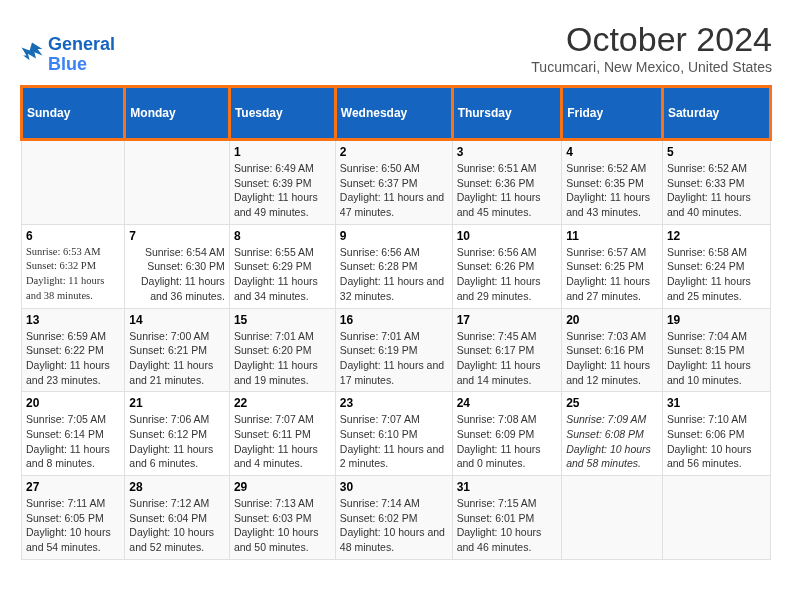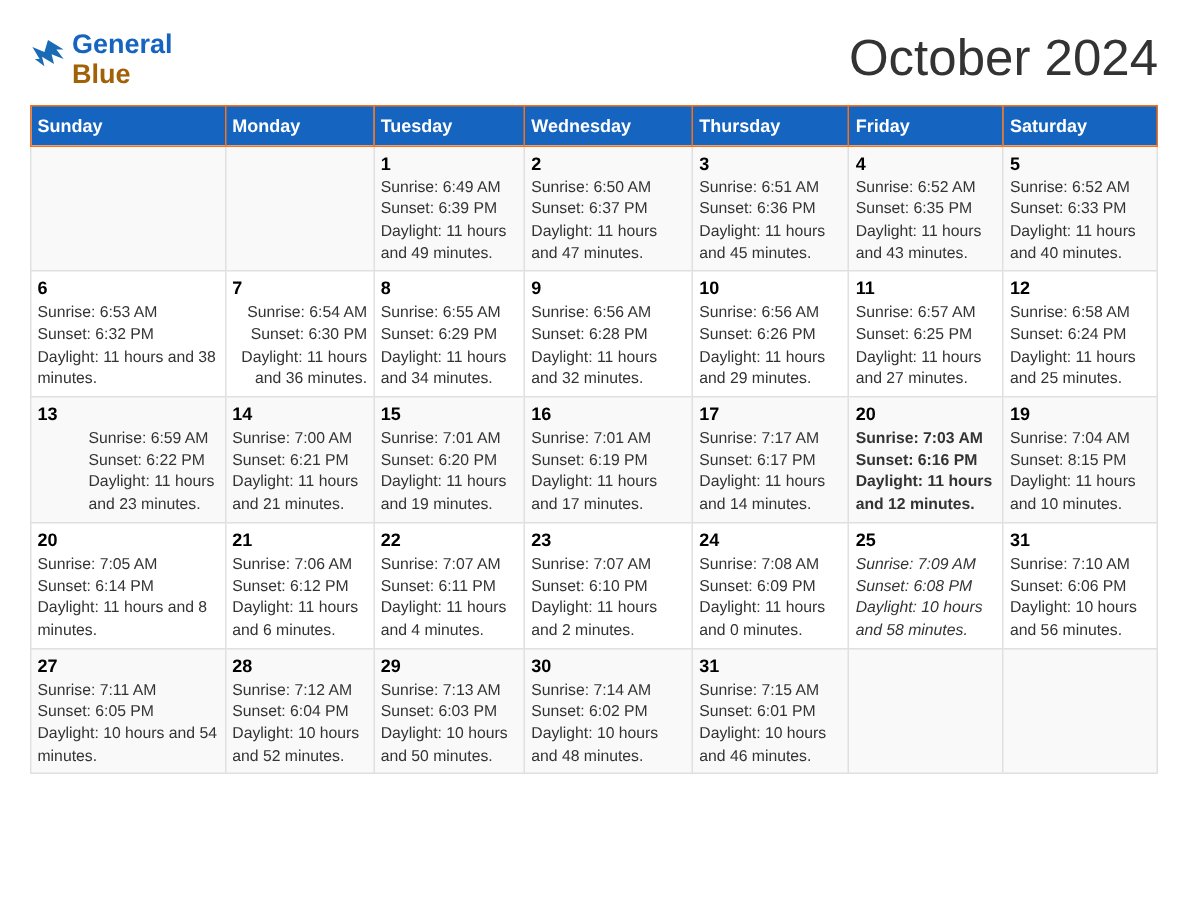--- a/index.html
+++ b/index.html
@@ -6,21 +6,21 @@
     body {
       font-family: Arial, sans-serif;
       background: #fff;
       width: 792px;
       min-height: 612px;
       padding: 20px;
     }
     .header {
       display: flex;
       justify-content: space-between;
-      align-items: center;
+      align-items: flex-end;
       margin-bottom: 10px;
     }
     .logo {
       display: flex;
       align-items: center;
       gap: 4px;
     }
     .logo-text {
       font-size: 18px;
       font-weight: bold;
@@ -48,25 +48,25 @@
       font-weight: normal;
     }
     table {
       width: 100%;
       border-collapse: collapse;
       font-size: 11px;
     }
     thead th {
       background-color: #1565c0;
       color: #fff;
-      padding: 6px 4px;
+      padding: 18px 4px;
       text-align: left;
       font-size: 12px;
       font-weight: bold;
-      border: 1px solid #f97316;
+      border: 3px solid #f97316;
     }
     tbody tr {
       border-bottom: 1px solid #ddd;
     }
     tbody td {
       padding: 4px 4px;
       vertical-align: top;
       border: 1px solid #e0e0e0;
       min-height: 80px;
     }
@@ -93,26 +93,27 @@
 
 <div class="header">
   <div class="logo">
     <div>
       <svg class="logo-bird" viewBox="0 0 30 30">
         <polygon points="15,2 28,10 22,10 28,18 18,14 20,22 10,16 12,24 4,18 8,18 2,8 12,12" fill="#1a6bb5"></polygon>
       </svg>
     </div>
     <div>
       <div class="logo-text">
-        <span>General</span><br><span style="color:#a16207">Blue</span>
+        <span>General</span><br><span style="color:#3b82f6">Blue</span>
       </div>
     </div>
   </div>
   <div class="title-block">
     <h1>October 2024</h1>
+    <h2>Tucumcari, New Mexico, United States</h2>
   </div>
 </div>
 
 <table>
   <thead>
     <tr id="header-row">
         <th>Sunday</th>
         <th>Monday</th>
         <th>Tuesday</th>
         <th>Wednesday</th>
@@ -152,21 +153,21 @@
         <td>
           <span class="day-number">5</span>
           <div class="day-info" style="white-space: pre-line;">Sunrise: 6:52 AM
 Sunset: 6:33 PM
 Daylight: 11 hours and 40 minutes.</div>
         </td>
       </tr>
       <tr>
         <td>
           <span class="day-number">6</span>
-          <div class="day-info" style="white-space: pre-line;">Sunrise: 6:53 AM
+          <div class="day-info" style="white-space: pre-line; font-family: Liberation Serif, serif;">Sunrise: 6:53 AM
 Sunset: 6:32 PM
 Daylight: 11 hours and 38 minutes.</div>
         </td>
         <td>
           <span class="day-number">7</span>
           <div class="day-info" style="white-space: pre-line; text-align: right;">Sunrise: 6:54 AM
 Sunset: 6:30 PM
 Daylight: 11 hours and 36 minutes.</div>
         </td>
         <td>
@@ -196,21 +197,21 @@
         <td>
           <span class="day-number">12</span>
           <div class="day-info" style="white-space: pre-line;">Sunrise: 6:58 AM
 Sunset: 6:24 PM
 Daylight: 11 hours and 25 minutes.</div>
         </td>
       </tr>
       <tr>
         <td>
           <span class="day-number">13</span>
-          <div class="day-info" style="white-space: pre-line; margin-left: 34px;">Sunrise: 6:59 AM
+          <div class="day-info" style="white-space: pre-line;">Sunrise: 6:59 AM
 Sunset: 6:22 PM
 Daylight: 11 hours and 23 minutes.</div>
         </td>
         <td>
           <span class="day-number">14</span>
           <div class="day-info" style="white-space: pre-line;">Sunrise: 7:00 AM
 Sunset: 6:21 PM
 Daylight: 11 hours and 21 minutes.</div>
         </td>
         <td>
@@ -220,27 +221,27 @@
 Daylight: 11 hours and 19 minutes.</div>
         </td>
         <td>
           <span class="day-number">16</span>
           <div class="day-info" style="white-space: pre-line;">Sunrise: 7:01 AM
 Sunset: 6:19 PM
 Daylight: 11 hours and 17 minutes.</div>
         </td>
         <td>
           <span class="day-number">17</span>
-          <div class="day-info" style="white-space: pre-line;">Sunrise: 7:17 AM
+          <div class="day-info" style="white-space: pre-line;">Sunrise: 7:45 AM
 Sunset: 6:17 PM
 Daylight: 11 hours and 14 minutes.</div>
         </td>
         <td>
           <span class="day-number">20</span>
-          <div class="day-info" style="white-space: pre-line; font-weight: bold;">Sunrise: 7:03 AM
+          <div class="day-info" style="white-space: pre-line;">Sunrise: 7:03 AM
 Sunset: 6:16 PM
 Daylight: 11 hours and 12 minutes.</div>
         </td>
         <td>
           <span class="day-number">19</span>
           <div class="day-info" style="white-space: pre-line;">Sunrise: 7:04 AM
 Sunset: 8:15 PM
 Daylight: 11 hours and 10 minutes.</div>
         </td>
       </tr>

